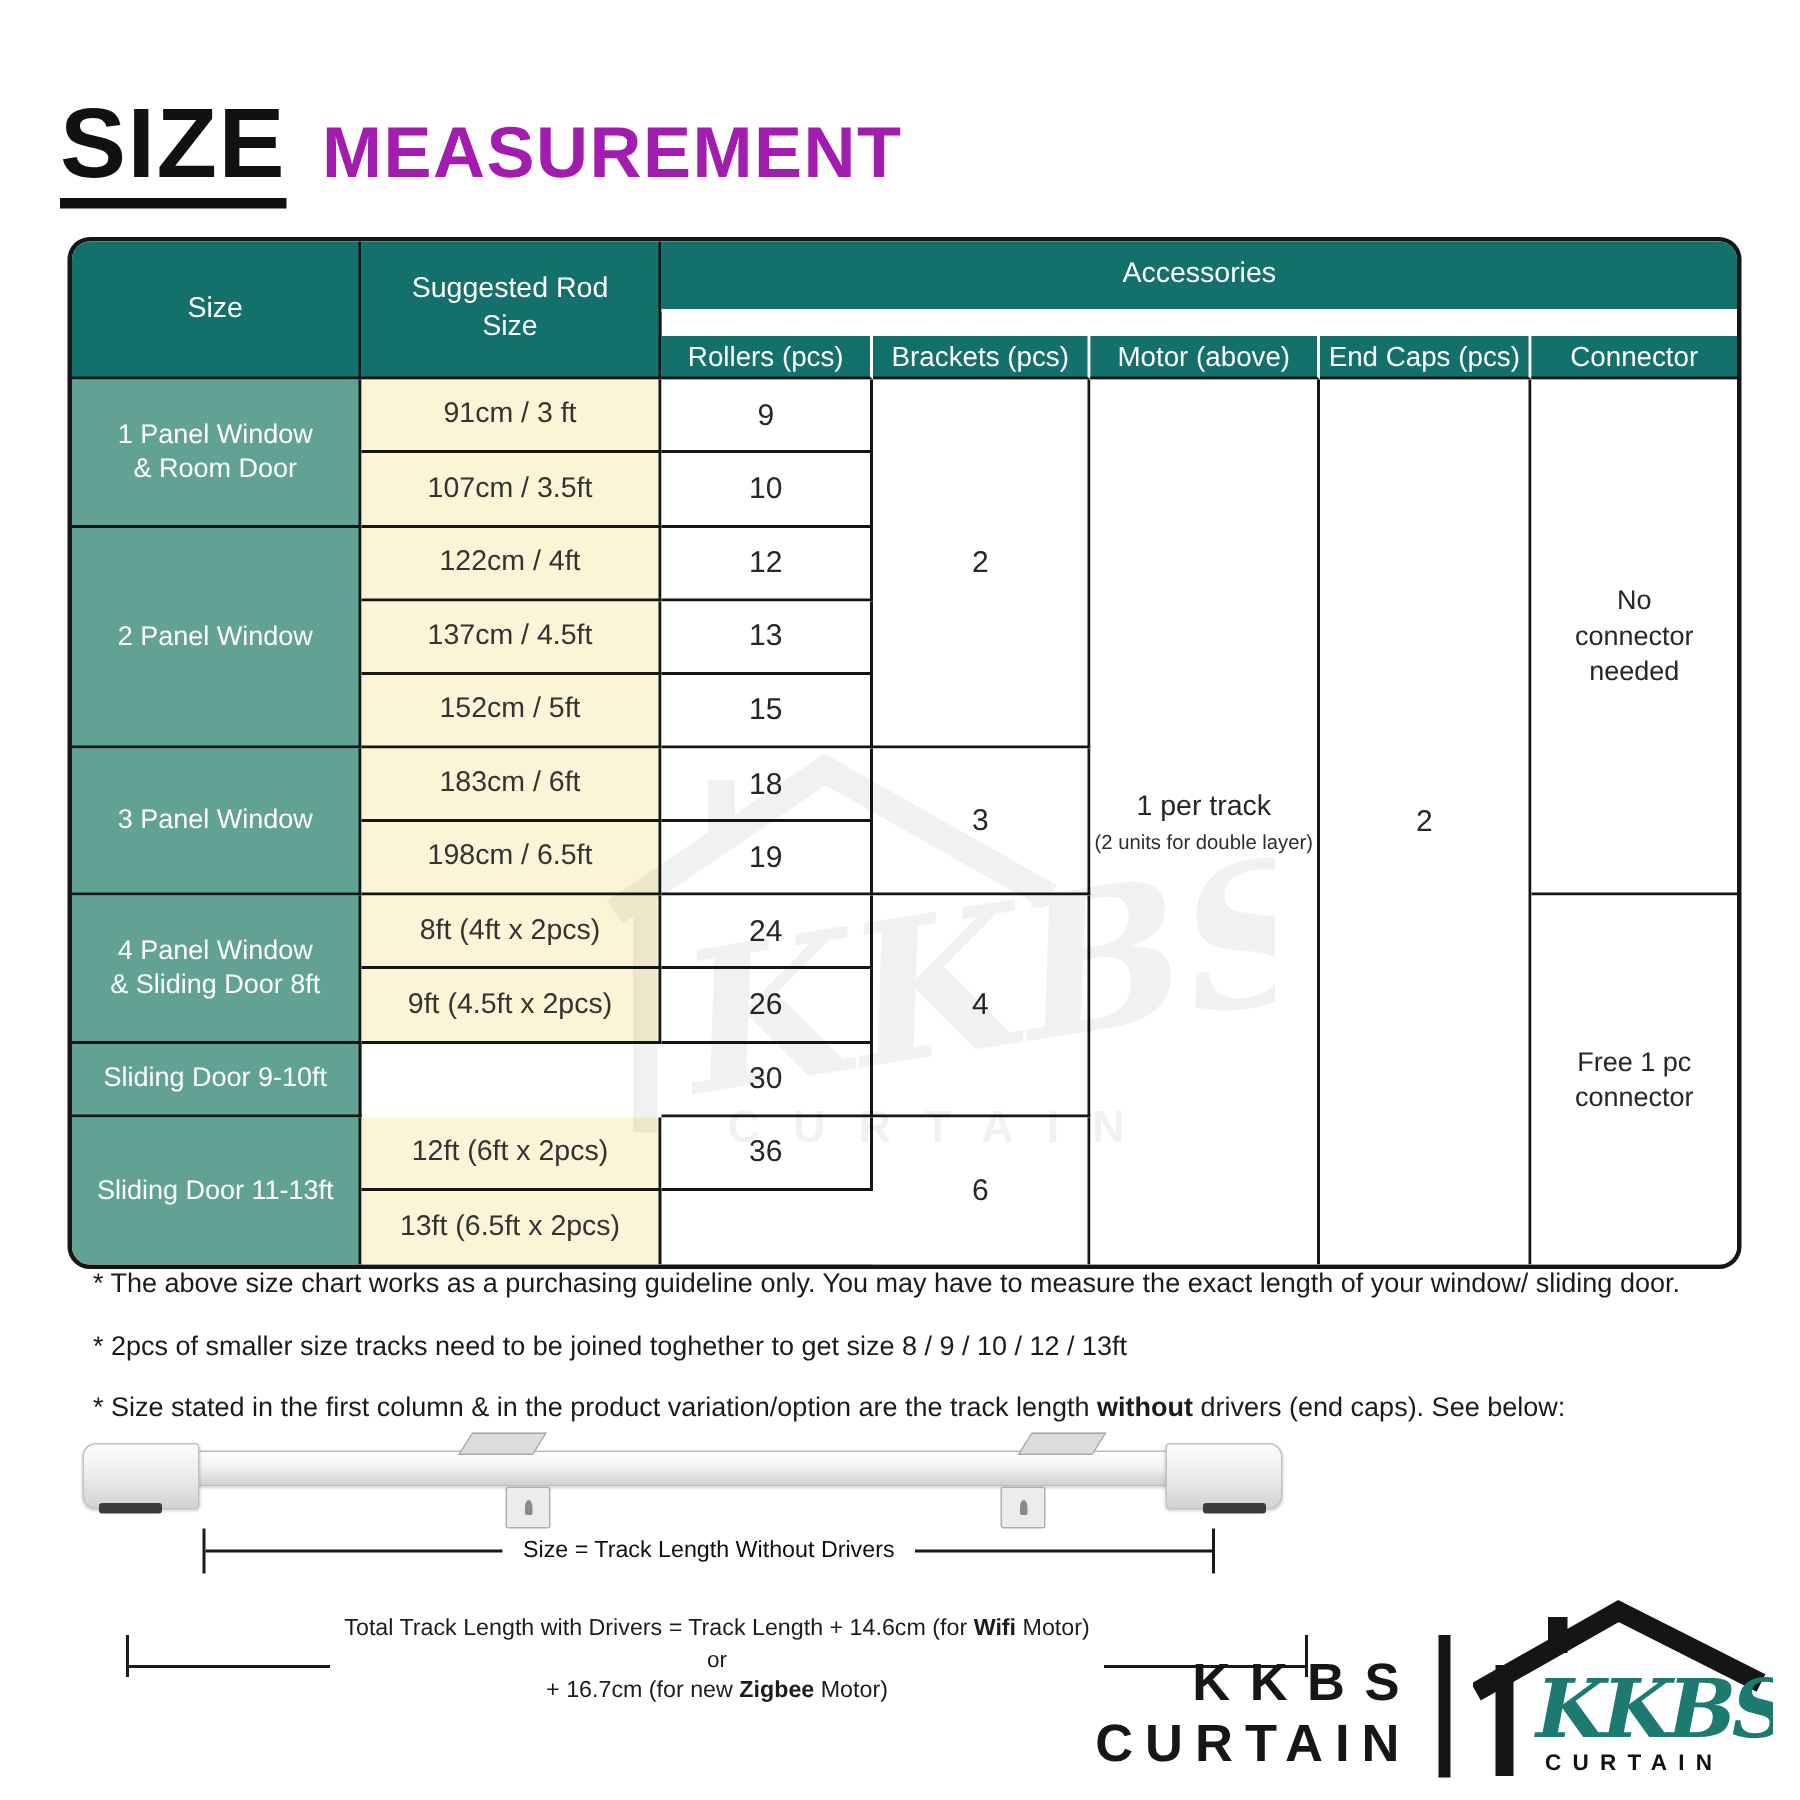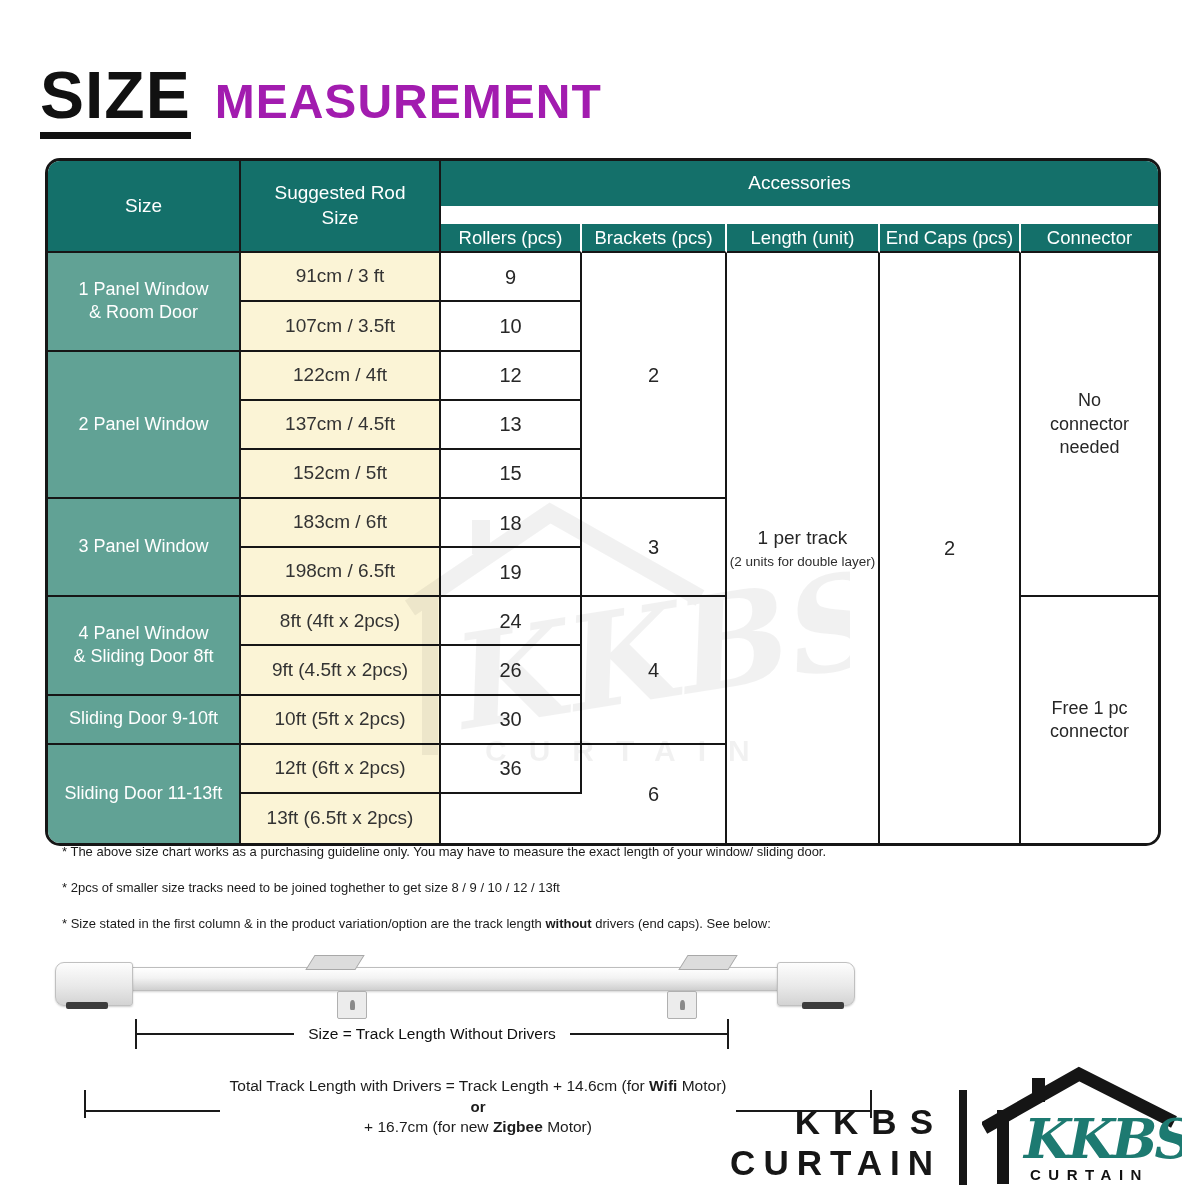--- a/index.html
+++ b/index.html
@@ -32,21 +32,21 @@
   .no-b{border-bottom:none;}
   .prewrap{white-space:pre-line;}
   .motor-sub{font-size:13.5px;color:#2e2e2e;margin-top:2px;}
 
   
   .watermark{position:absolute;left:400px;top:478px;width:450px;height:300px;
              z-index:4;pointer-events:none;opacity:0.05;}
 
   
   .notes{position:absolute;left:62px;top:845px;width:1100px;}
-  .note{font-size:13px;color:#1b1b1b;margin-bottom:21px;line-height:1.15;}
+  .note{font-size:18px;color:#1b1b1b;margin-bottom:21px;line-height:1.15;}
   .note b{font-weight:700;}
 
   
   .track{position:absolute;left:55px;top:955px;width:800px;height:62px;}
   .bar{position:absolute;left:70px;right:70px;top:12px;height:22px;
        background:linear-gradient(180deg,#ffffff 0%,#f3f3f3 45%,#cfcfcf 100%);
        border:1px solid #bdbdbd;box-shadow:0 1px 2px rgba(0,0,0,.18);}
   .driver{position:absolute;top:7px;width:76px;height:42px;
           background:linear-gradient(180deg,#fdfdfd,#e9e9e9 55%,#d3d3d3);
           border:1px solid #c0c0c0;box-shadow:0 1px 2px rgba(0,0,0,.2);}
@@ -59,27 +59,27 @@
               border:1px solid #a8a8a8;transform:skewX(-32deg);}
   .plate{position:absolute;top:36px;width:28px;height:26px;background:#ececec;
          border:1px solid #b0b0b0;border-radius:2px;display:flex;align-items:center;justify-content:center;}
   .keyhole{width:5px;height:10px;background:#8a8a8a;border-radius:50% 50% 20% 20%;}
 
   
   .dim{position:absolute;display:flex;align-items:center;}
   .tick{width:2px;height:30px;background:#1a1a1a;flex:none;}
   .hline{flex:1;border-top:2px solid #1a1a1a;height:0;}
   .dimlabel{padding:0 14px;font-size:15.5px;color:#101010;white-space:nowrap;}
-  .dim1{left:135px;top:1019px;width:594px;height:30px;}
+  .dim1{left:135px;top:1019px;width:675px;height:30px;}
   .dim2{left:84px;top:1074px;width:788px;align-items:center;}
   .dim2 .tick{height:28px;margin-top:-2px;}
   .dim2 .hline{margin-top:11px;}
   .dim2col{display:flex;flex-direction:column;align-items:center;gap:3px;}
   .dim2col .l1{font-size:15.5px;white-space:nowrap;padding:0 10px;margin-top:3px;}
-  .dim2col .l2{font-size:15px;font-weight:700;}
+  .dim2col .l2{font-size:15px;font-weight:400;}
   .dim2col .l3{font-size:15.5px;white-space:nowrap;}
   .dim2col b{font-weight:700;}
 
   
   .textlogo{position:absolute;left:725px;top:1103px;width:208px;text-align:right;color:#161616;}
   .textlogo .l1{font-size:35px;font-weight:800;letter-spacing:13px;margin-right:-13px;line-height:1.1;}
   .textlogo .l2{font-size:35px;font-weight:800;letter-spacing:8px;margin-right:-8px;line-height:1.2;}
   .logosep{position:absolute;left:959px;top:1090px;width:8px;height:95px;background:#161616;}
   .houselogo{position:absolute;left:982px;top:1066px;width:200px;height:120px;}
 </style>
@@ -92,21 +92,21 @@
 </div>
 
 <div class="tablewrap">
   <div class="grid">
 
     <div class="cell h" style="grid-area:1/1/3/2">Size</div>
     <div class="cell h" style="grid-area:1/2/3/3;padding:0 28px;">Suggested Rod Size</div>
     <div class="cell h acc-h" style="grid-area:1/3/2/8">Accessories</div>
     <div class="cell h sub-h" style="grid-area:2/3/3/4">Rollers (pcs)</div>
     <div class="cell h sub-h" style="grid-area:2/4/3/5">Brackets (pcs)</div>
-    <div class="cell h sub-h" style="grid-area:2/5/3/6">Length (unit)</div>
+    <div class="cell h sub-h" style="grid-area:2/5/3/6">Motor (above)</div>
     <div class="cell h sub-h" style="grid-area:2/6/3/7">End Caps (pcs)</div>
     <div class="cell h sub-h last" style="grid-area:2/7/3/8">Connector</div>
 
     <div class="cell sizecell" style="grid-area:3/1/5/2">1 Panel Window
 &amp; Room Door</div>
     <div class="cell sizecell" style="grid-area:5/1/8/2">2 Panel Window</div>
     <div class="cell sizecell" style="grid-area:8/1/10/2">3 Panel Window</div>
     <div class="cell sizecell" style="grid-area:10/1/12/2">4 Panel Window
 &amp; Sliding Door 8ft</div>
     <div class="cell sizecell" style="grid-area:12/1/13/2">Sliding Door 9-10ft</div>
@@ -114,21 +114,20 @@
 
     <div class="cell rodcell" style="grid-area:3/2/4/3">91cm / 3 ft</div>
     <div class="cell rodcell" style="grid-area:4/2/5/3">107cm / 3.5ft</div>
     <div class="cell rodcell" style="grid-area:5/2/6/3">122cm / 4ft</div>
     <div class="cell rodcell" style="grid-area:6/2/7/3">137cm / 4.5ft</div>
     <div class="cell rodcell" style="grid-area:7/2/8/3">152cm / 5ft</div>
     <div class="cell rodcell" style="grid-area:8/2/9/3">183cm / 6ft</div>
     <div class="cell rodcell" style="grid-area:9/2/10/3">198cm / 6.5ft</div>
     <div class="cell rodcell" style="grid-area:10/2/11/3">8ft (4ft x 2pcs)</div>
     <div class="cell rodcell" style="grid-area:11/2/12/3">9ft (4.5ft x 2pcs)</div>
-    <div class="cell rodcell" style="grid-area:12/2/13/3">10ft (5ft x 2pcs)</div>
     <div class="cell rodcell" style="grid-area:13/2/14/3">12ft (6ft x 2pcs)</div>
     <div class="cell rodcell no-b" style="grid-area:14/2/15/3">13ft (6.5ft x 2pcs)</div>
 
     <div class="cell numcell" style="grid-area:3/3/4/4">9</div>
     <div class="cell numcell" style="grid-area:4/3/5/4">10</div>
     <div class="cell numcell" style="grid-area:5/3/6/4">12</div>
     <div class="cell numcell" style="grid-area:6/3/7/4">13</div>
     <div class="cell numcell" style="grid-area:7/3/8/4">15</div>
     <div class="cell numcell" style="grid-area:8/3/9/4">18</div>
     <div class="cell numcell" style="grid-area:9/3/10/4">19</div>

